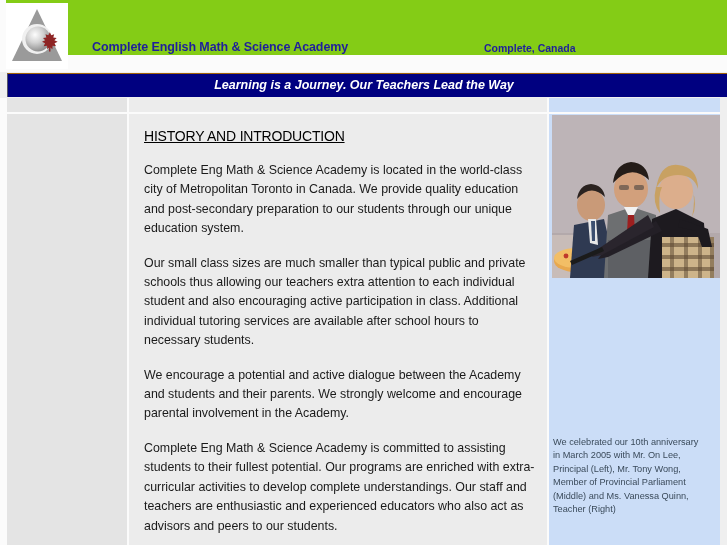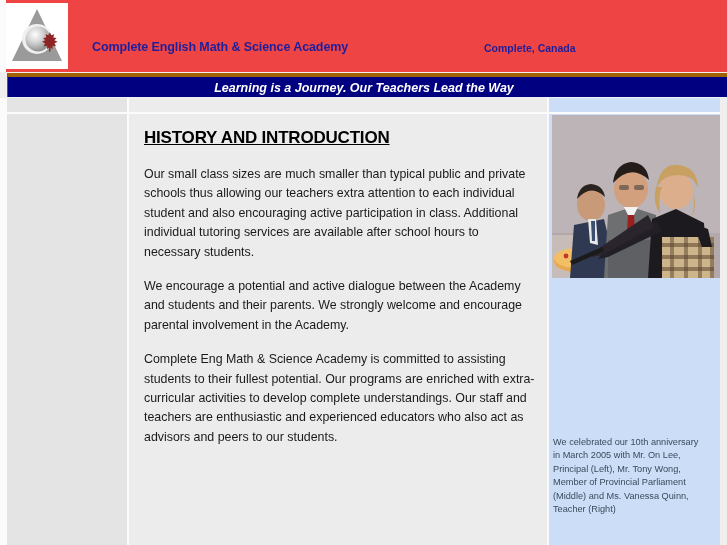--- a/index.html
+++ b/index.html
@@ -21,22 +21,22 @@
     height: 545px;
     background: #fbfbfb;
   }
 
   
   .masthead {
     position: absolute;
     left: 0;
     top: 0;
     width: 727px;
-    height: 72px;
-    background: #ef4444;
+    height: 55px;
+    background: #84cc16;
   }
   .masthead-left-gutter {
     position: absolute;
     left: 0;
     top: 0;
     width: 6px;
     height: 72px;
     background: #fbfbfb;
   }
 
@@ -80,21 +80,21 @@
     height: 26px;
     background: #efefef;
   }
   .tagline-bar {
     position: absolute;
     left: 7px;
     top: 1px;
     width: 720px;
     height: 24px;
     background: #000080;
-    border-top: 4px solid #a16207;
+    border-top: 1px solid #a16207;
     border-left: 1px solid #56566a;
     box-sizing: border-box;
   }
   .tagline-text {
     position: absolute;
     left: 0;
     top: 0;
     width: 712px;
     line-height: 23px;
     text-align: center;
@@ -164,22 +164,22 @@
     height: 431px;
     background: #ececec;
     overflow: hidden;
   }
   .main-inner {
     padding: 14px 10px 0 6px;
   }
 
   .section-title {
     margin: 0 0 17px 0;
-    font-size: 17px;
-    font-weight: bold;
+    font-size: 14px;
+    font-weight: normal;
     color: #000000;
     text-decoration: underline;
     letter-spacing: -0.2px;
   }
   .para {
     margin: 0 0 15px 0;
     font-size: 12.4px;
     line-height: 19.4px;
     color: #1a1a1a;
   }
@@ -289,20 +289,21 @@
     <div class="col-left-top"></div>
     <div class="col-left"></div>
 
     <div class="col-gap-top"></div>
     <div class="col-gap"></div>
 
     <div class="col-main-top"></div>
     <div class="col-main">
       <div class="main-inner">
         <h1 class="section-title">HISTORY AND INTRODUCTION</h1>
+        <p class="para">Complete Eng Math &amp; Science Academy is located in the world-class city of Metropolitan Toronto in Canada.  We provide quality education and post-secondary preparation to our students through our unique education system.</p>
         <p class="para">Our small class sizes are much smaller than typical public and private schools thus allowing our teachers extra attention to each individual student and also encouraging active participation in class.  Additional individual tutoring services are available after school hours to necessary students.</p>
         <p class="para">We encourage a potential and active dialogue between the Academy and students and their parents.  We strongly welcome and encourage parental involvement in the Academy.</p>
         <p class="para">Complete Eng Math &amp; Science Academy is committed to assisting students to their fullest potential.  Our programs are enriched with extra-curricular activities to develop complete understandings.  Our staff and teachers are enthusiastic and experienced educators who also act as advisors and peers to our students.</p>
 
       </div>
     </div>
 
     <div class="main-right-edge"></div>
 
     <div class="col-right-top"></div>

